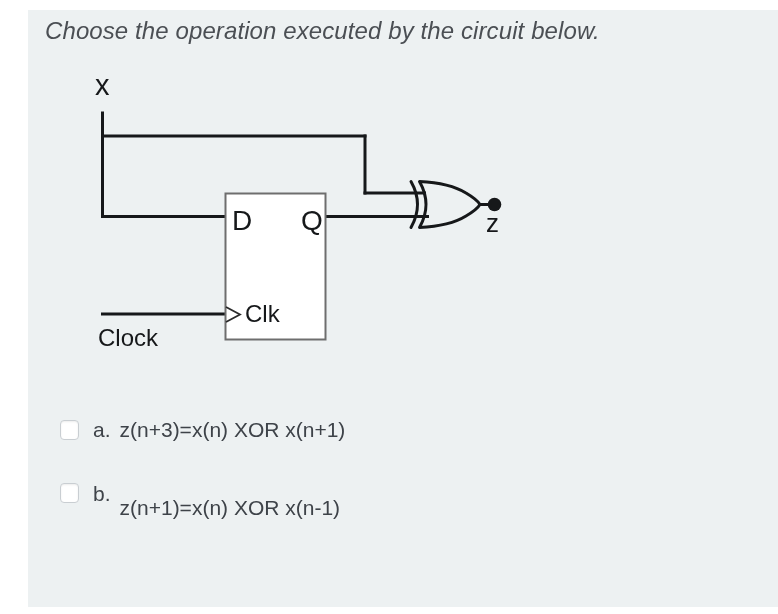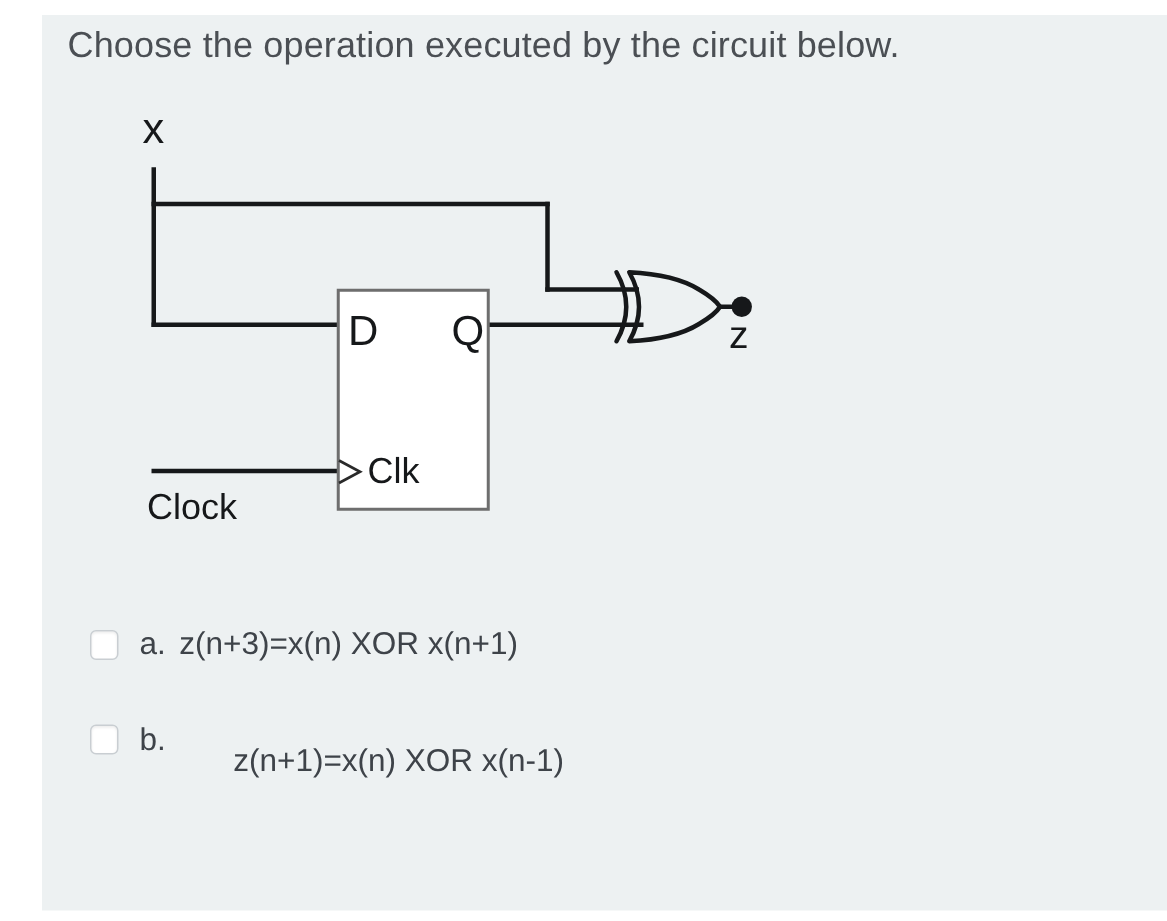--- a/index.html
+++ b/index.html
@@ -9,20 +9,21 @@
     font-family:"Liberation Sans","DejaVu Sans",sans-serif;
   }
   .panel{
     position:absolute;left:28px;top:10px;width:750px;height:597px;
     background:#edf1f2;
   }
   .question-title{
     position:absolute;left:45px;top:16px;
     font-size:24px;line-height:30px;color:#4b4f54;
     letter-spacing:0.1px;
+    font-style:italic;
   }
   .circuit-svg{
     position:absolute;left:0;top:0;width:778px;height:614px;
     pointer-events:none;
   }
   .circuit-svg text{
     font-family:"Liberation Sans","DejaVu Sans",sans-serif;
     fill:#16181a;
   }
   .option-row{
@@ -33,21 +34,21 @@
   .option-row-b{left:60px;top:483px;align-items:flex-start;}
   .checkbox{
     width:17px;height:18px;flex:0 0 auto;
     background:#ffffff;
     border:1px solid #c9ced2;border-radius:4px;
     box-shadow:inset 0 1px 2px rgba(0,0,0,0.08);
     margin-right:14px;
   }
   .option-letter{line-height:22px;margin-right:9px;white-space:pre;}
   .option-text{line-height:22px;white-space:pre;}
-  .option-row-b .option-text{margin-top:14px;margin-left:36px;}
+  .option-row-b .option-text{margin-top:14px;}
 </style>
 </head>
 <body>
 
 <div class="panel"></div>
 
 <div class="question-title">Choose the operation executed by the circuit below.</div>
 
 <svg class="circuit-svg" viewBox="0 0 778 614" width="778" height="614">
 

